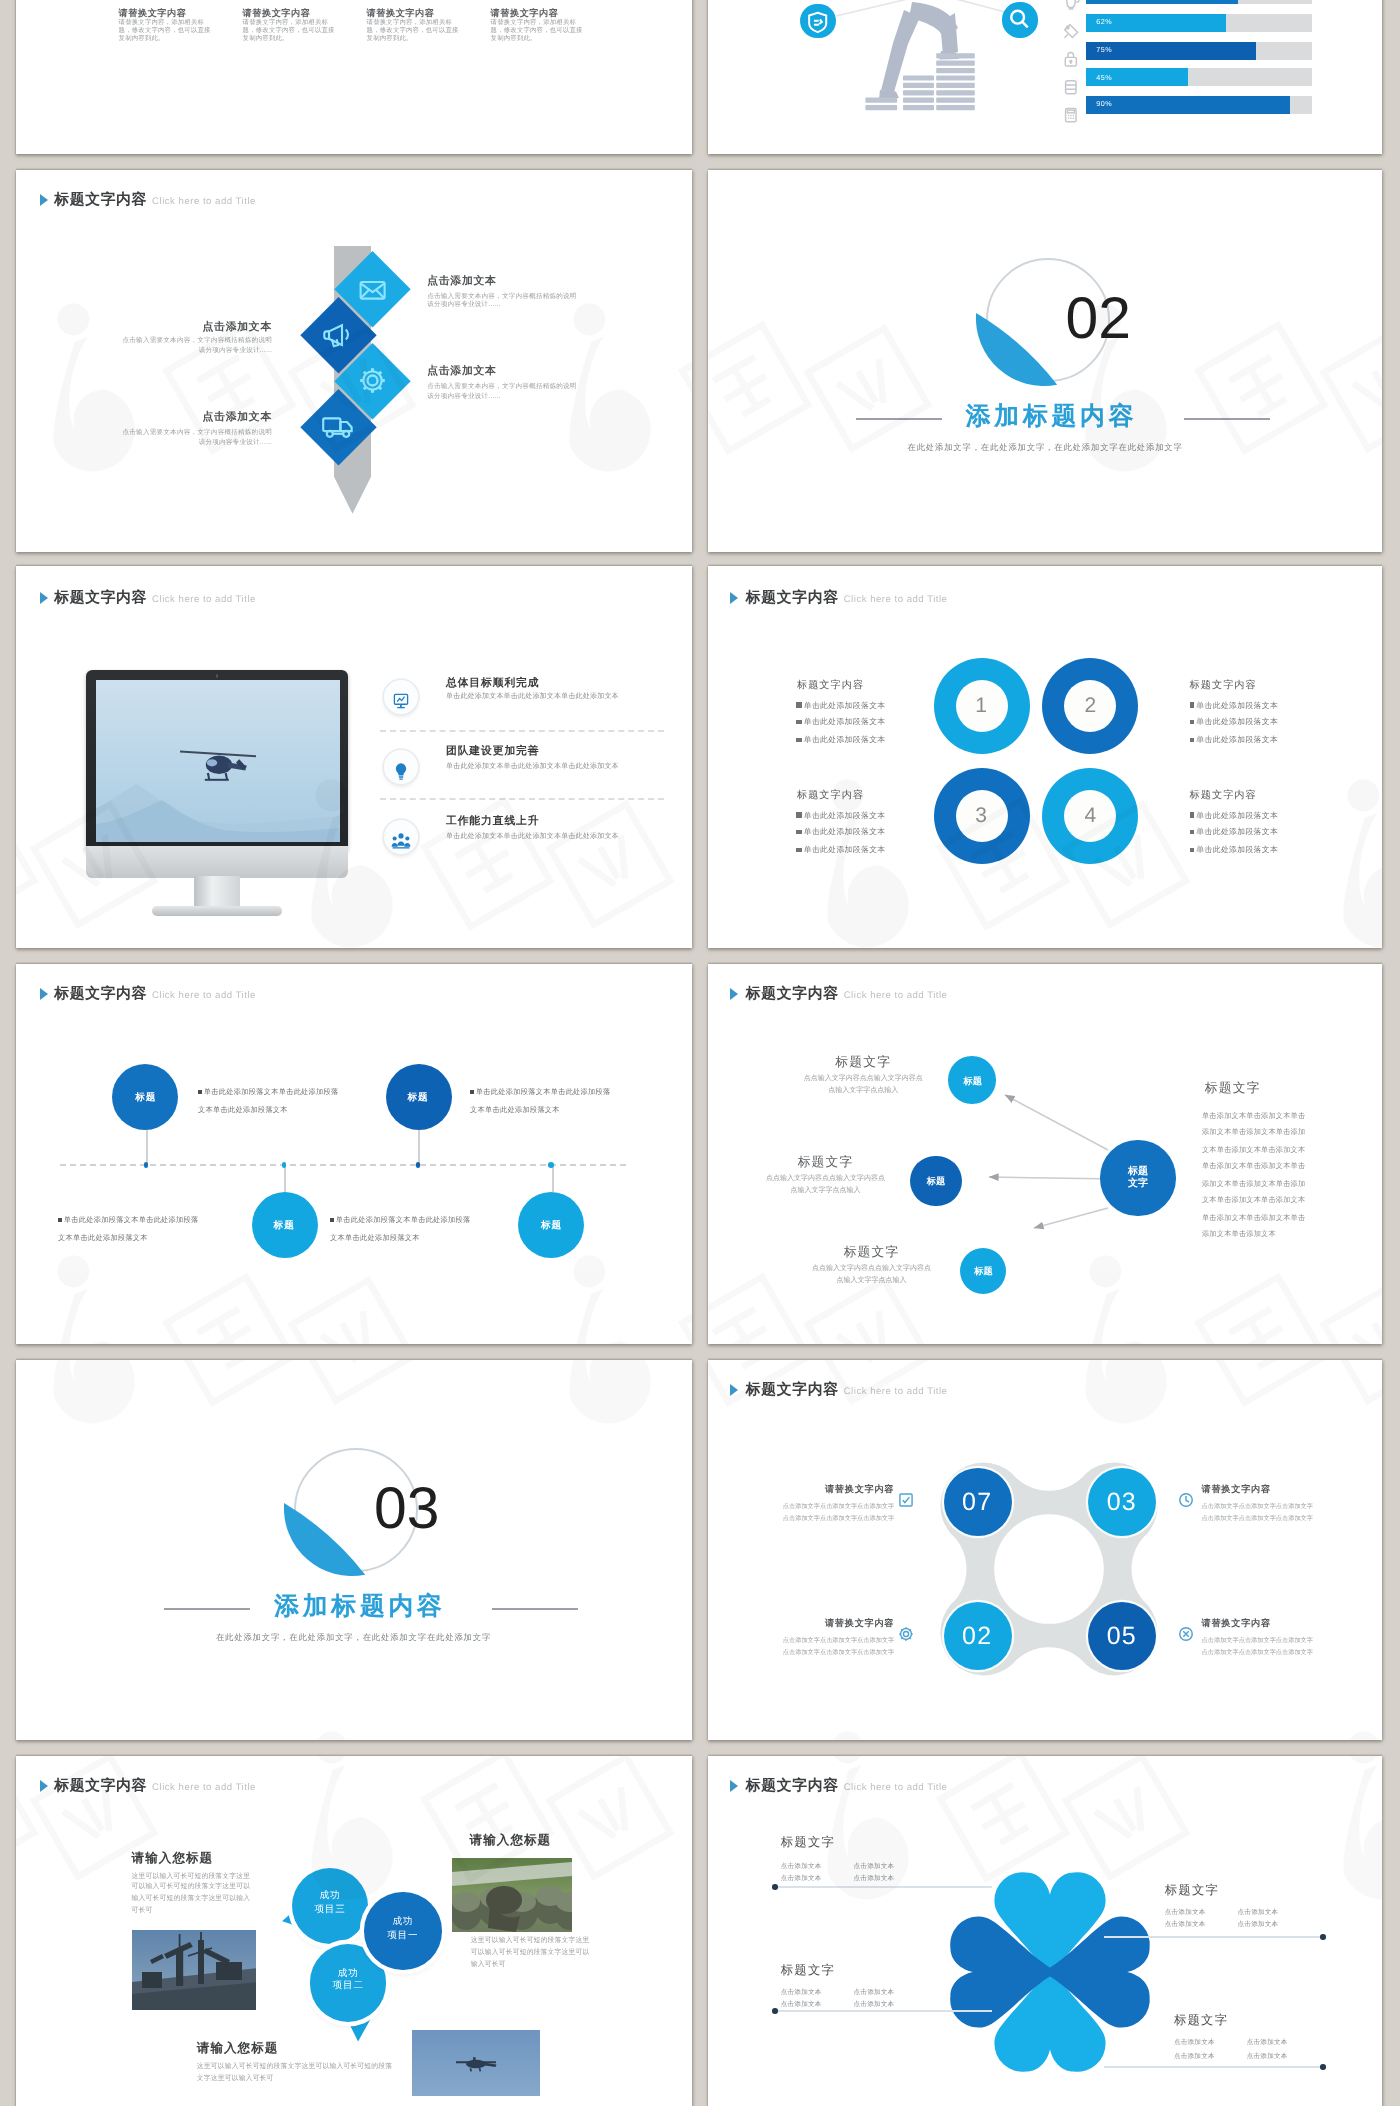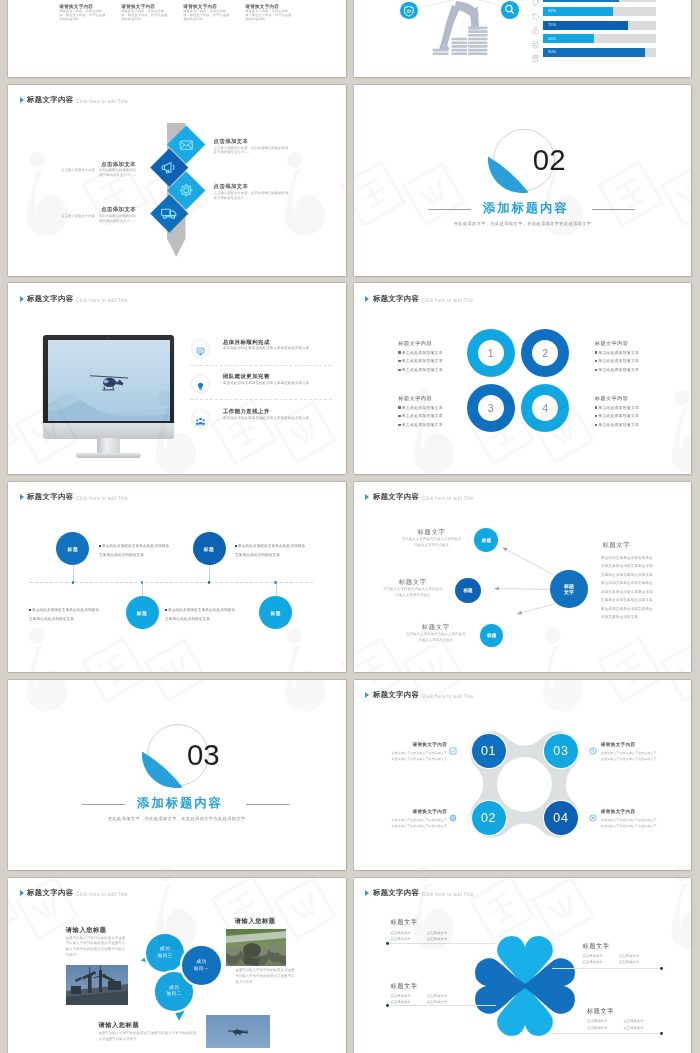--- a/index.html
+++ b/index.html
@@ -939,30 +939,30 @@
       <div class="shdr">
         <span class="tri"></span>
         <span class="t1">标题文字内容</span>
         <span class="t2">Click here to add Title</span>
       </div>
       <svg style="position:absolute;left:114.4px;top:48.3px;" width="113" height="113" viewBox="0 0 113 113">
         <path d="M 7.21 38.57 A 21.5 21.5 0 0 1 38.04 8.76 A 24 24 0 0 0 74.96 8.76 A 21.5 21.5 0 0 1 105.79 38.57 A 24 24 0 0 0 105.79 74.43 A 21.5 21.5 0 0 1 74.96 104.24 A 24 24 0 0 0 38.04 104.24 A 21.5 21.5 0 0 1 7.21 74.43 A 24 24 0 0 0 7.21 38.57 Z" fill="#dde0e1"></path>
         <circle cx="56.5" cy="56.5" r="27.4" fill="#fff"></circle>
       </svg>
       <div class="qb" style="left:117.75000000000001px;top:53.75px;width:34.1px;height:34.1px;background:#1070bf;">
-        <span>01</span>
+        <span>07</span>
       </div>
       <div class="qb" style="left:117.75000000000001px;top:121.45px;width:34.1px;height:34.1px;background:#12a7e0;">
         <span>02</span>
       </div>
       <div class="qb" style="left:190.04999999999998px;top:53.75px;width:34.1px;height:34.1px;background:#12a7e0;">
         <span>03</span>
       </div>
       <div class="qb" style="left:190.04999999999998px;top:121.45px;width:34.1px;height:34.1px;background:#0d5faf;">
-        <span>04</span>
+        <span>05</span>
       </div>
       <span style="position:absolute;left:95.69999999999999px;top:61.3px;"><svg width="8" height="8" viewBox="0 0 10 10">
           <g fill="none" stroke="#4fa3cf" stroke-width=".9">
             <rect x="1.2" y="1.2" width="7.6" height="7.6" rx=".8"></rect>
             <path d="M3 5.1 4.3 6.6 7.1 3.2"></path>
           </g>
         </svg></span>
       <div class="qtxt" style="left:36.3px;top:61.8px;width:57px;text-align:right;">
         <div class="qh">请替换文字内容</div>
         <div class="qb2">点击添加文字点击添加文字点击添加文字点击添加文字点击添加文字点击添加文字</div>

